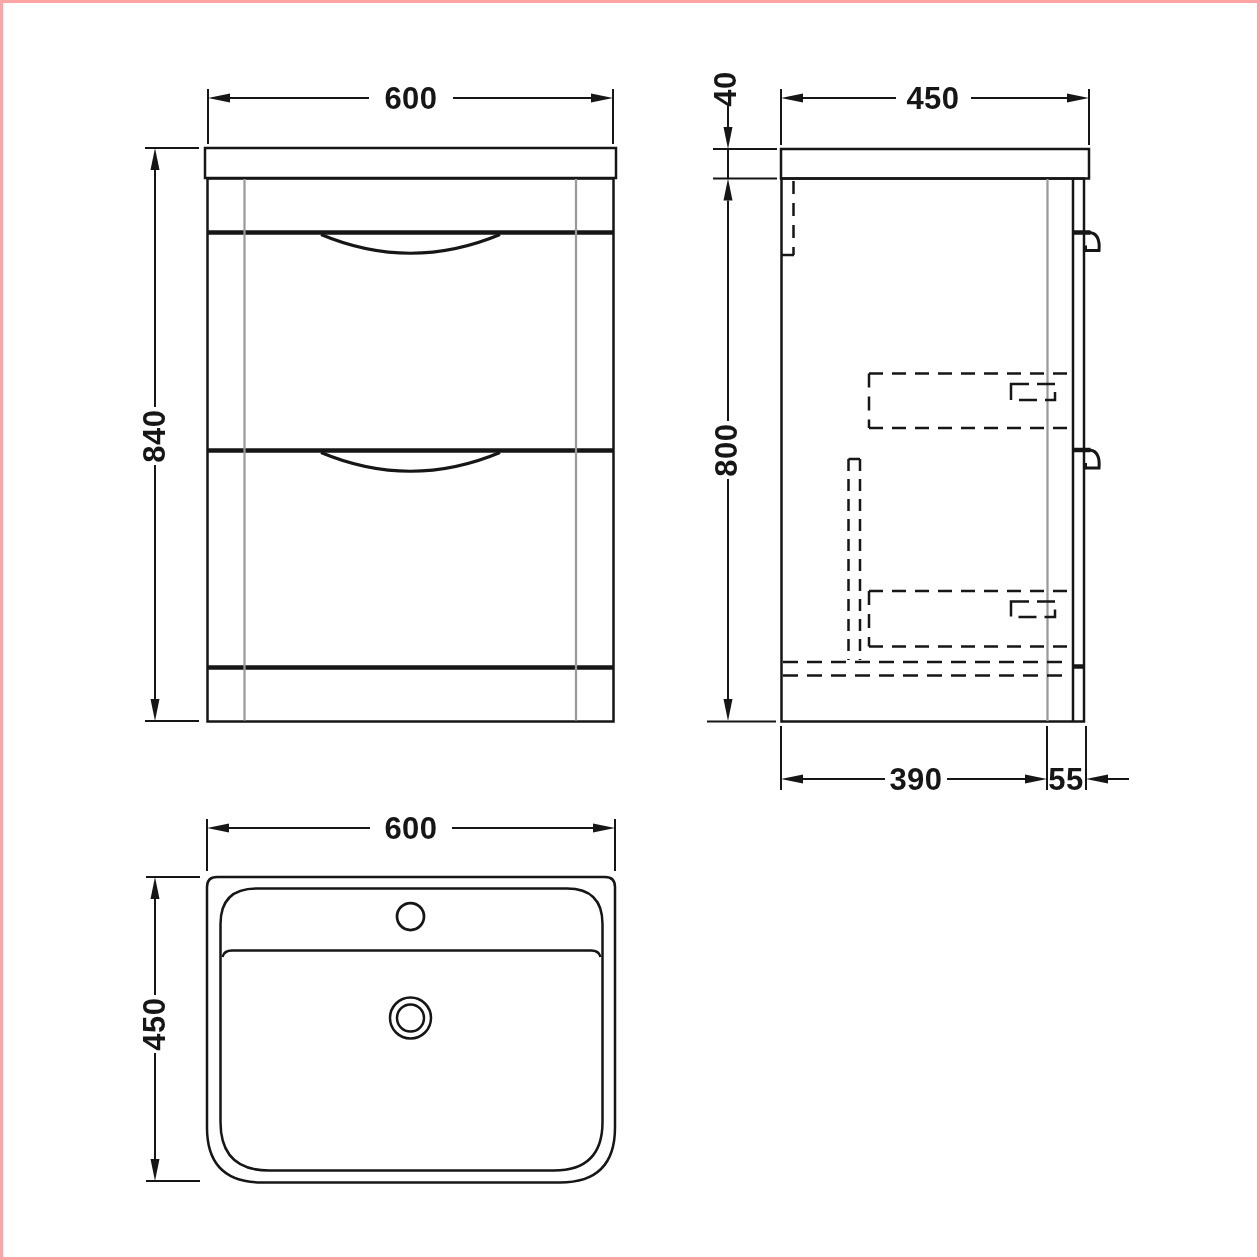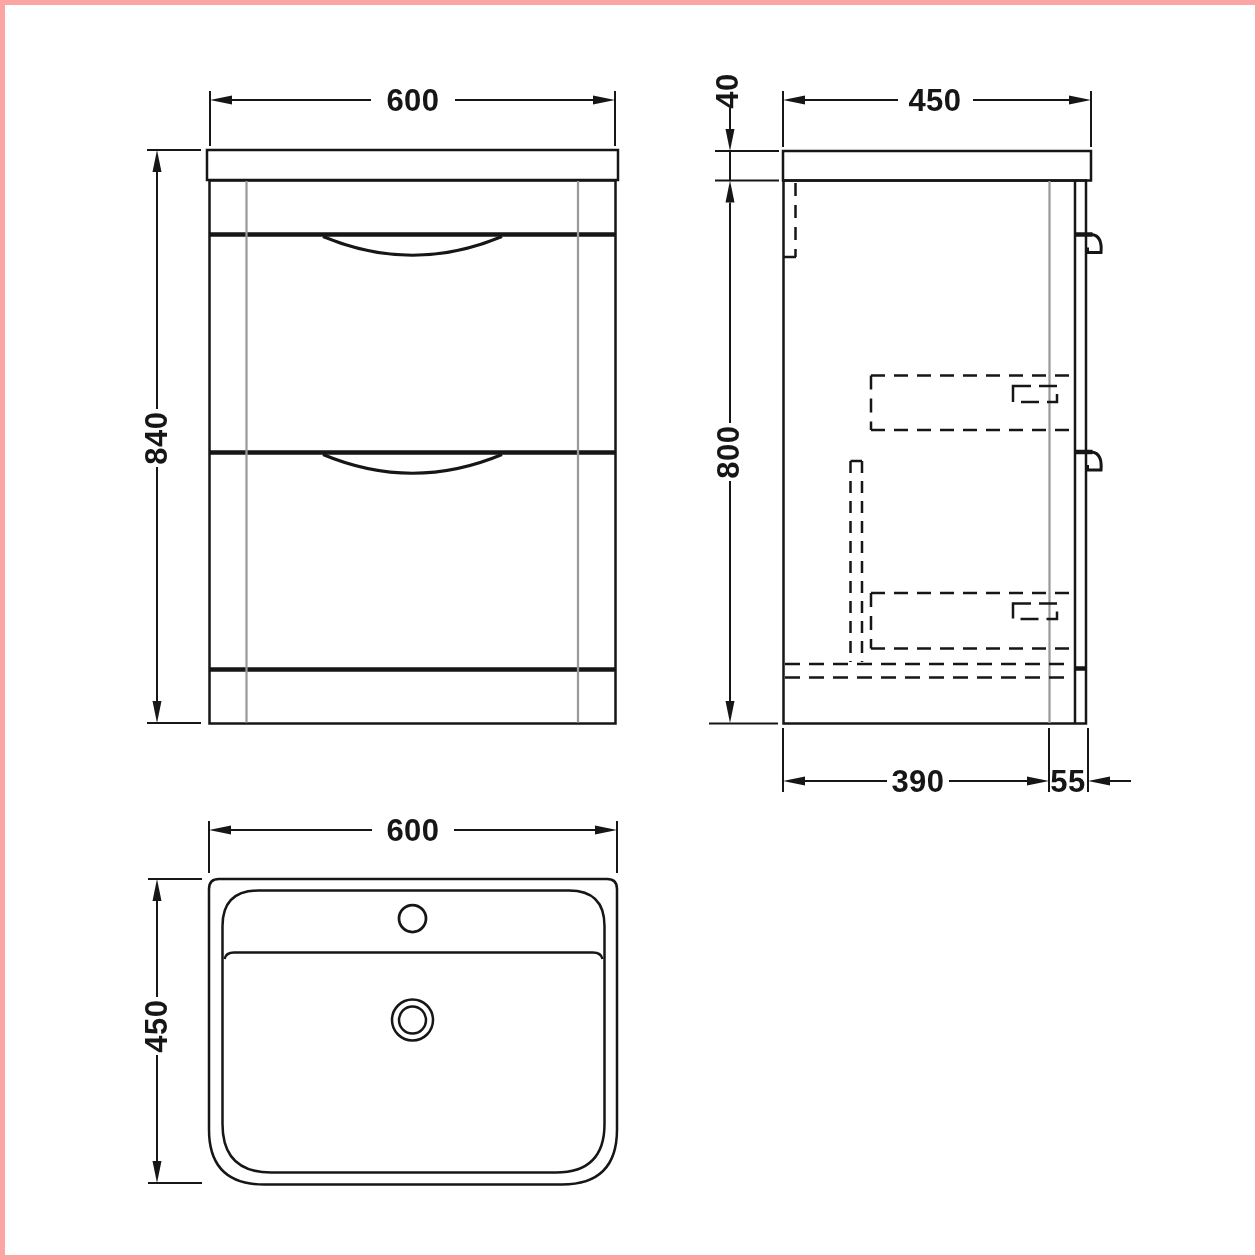--- a/index.html
+++ b/index.html
@@ -6,21 +6,21 @@
     margin: 0;
     padding: 0;
     background: #ffffff;
   }
   .canvas {
     position: relative;
     width: 1260px;
     height: 1260px;
     background: #ffffff;
     box-sizing: border-box;
-    border: 5px solid #fca5a5;
+    border: 3px solid #fca5a5;
     font-family: "Liberation Sans", sans-serif;
   }
   svg { display: block; }
   text.dim-label {
     font-family: "Liberation Sans", sans-serif;
     font-size: 31px;
     font-weight: 700;
     letter-spacing: 0.5px;
   }
 </style>

